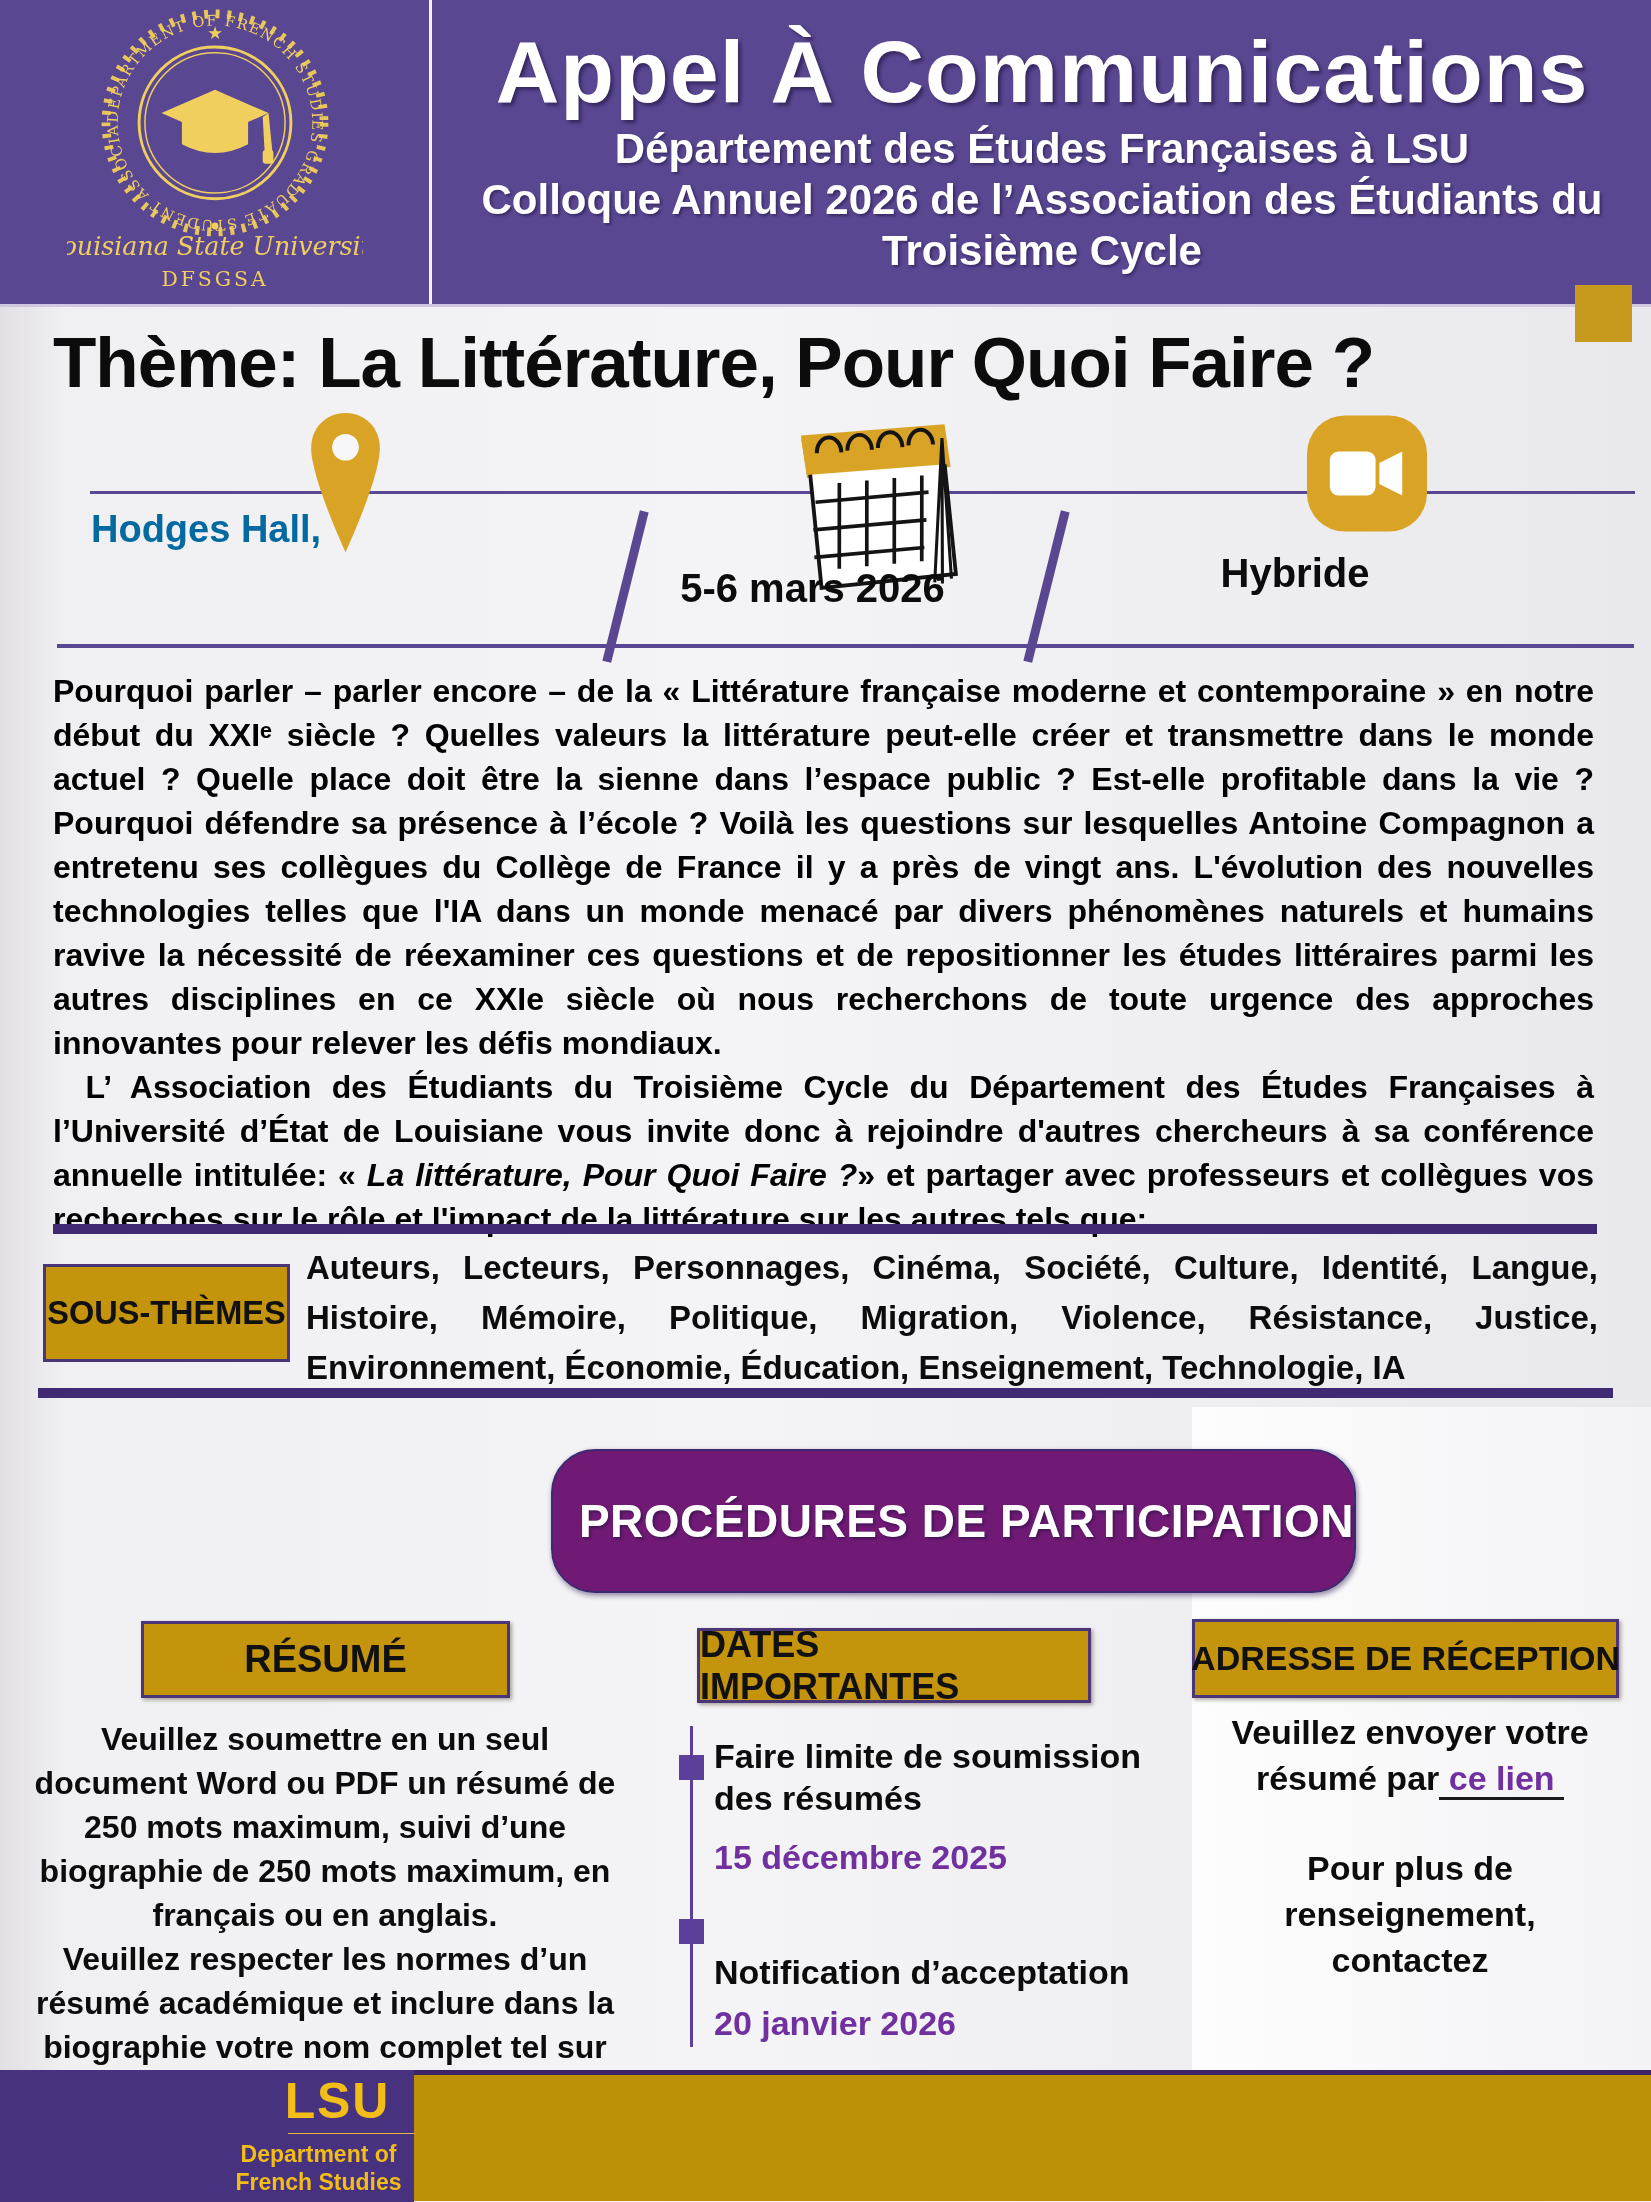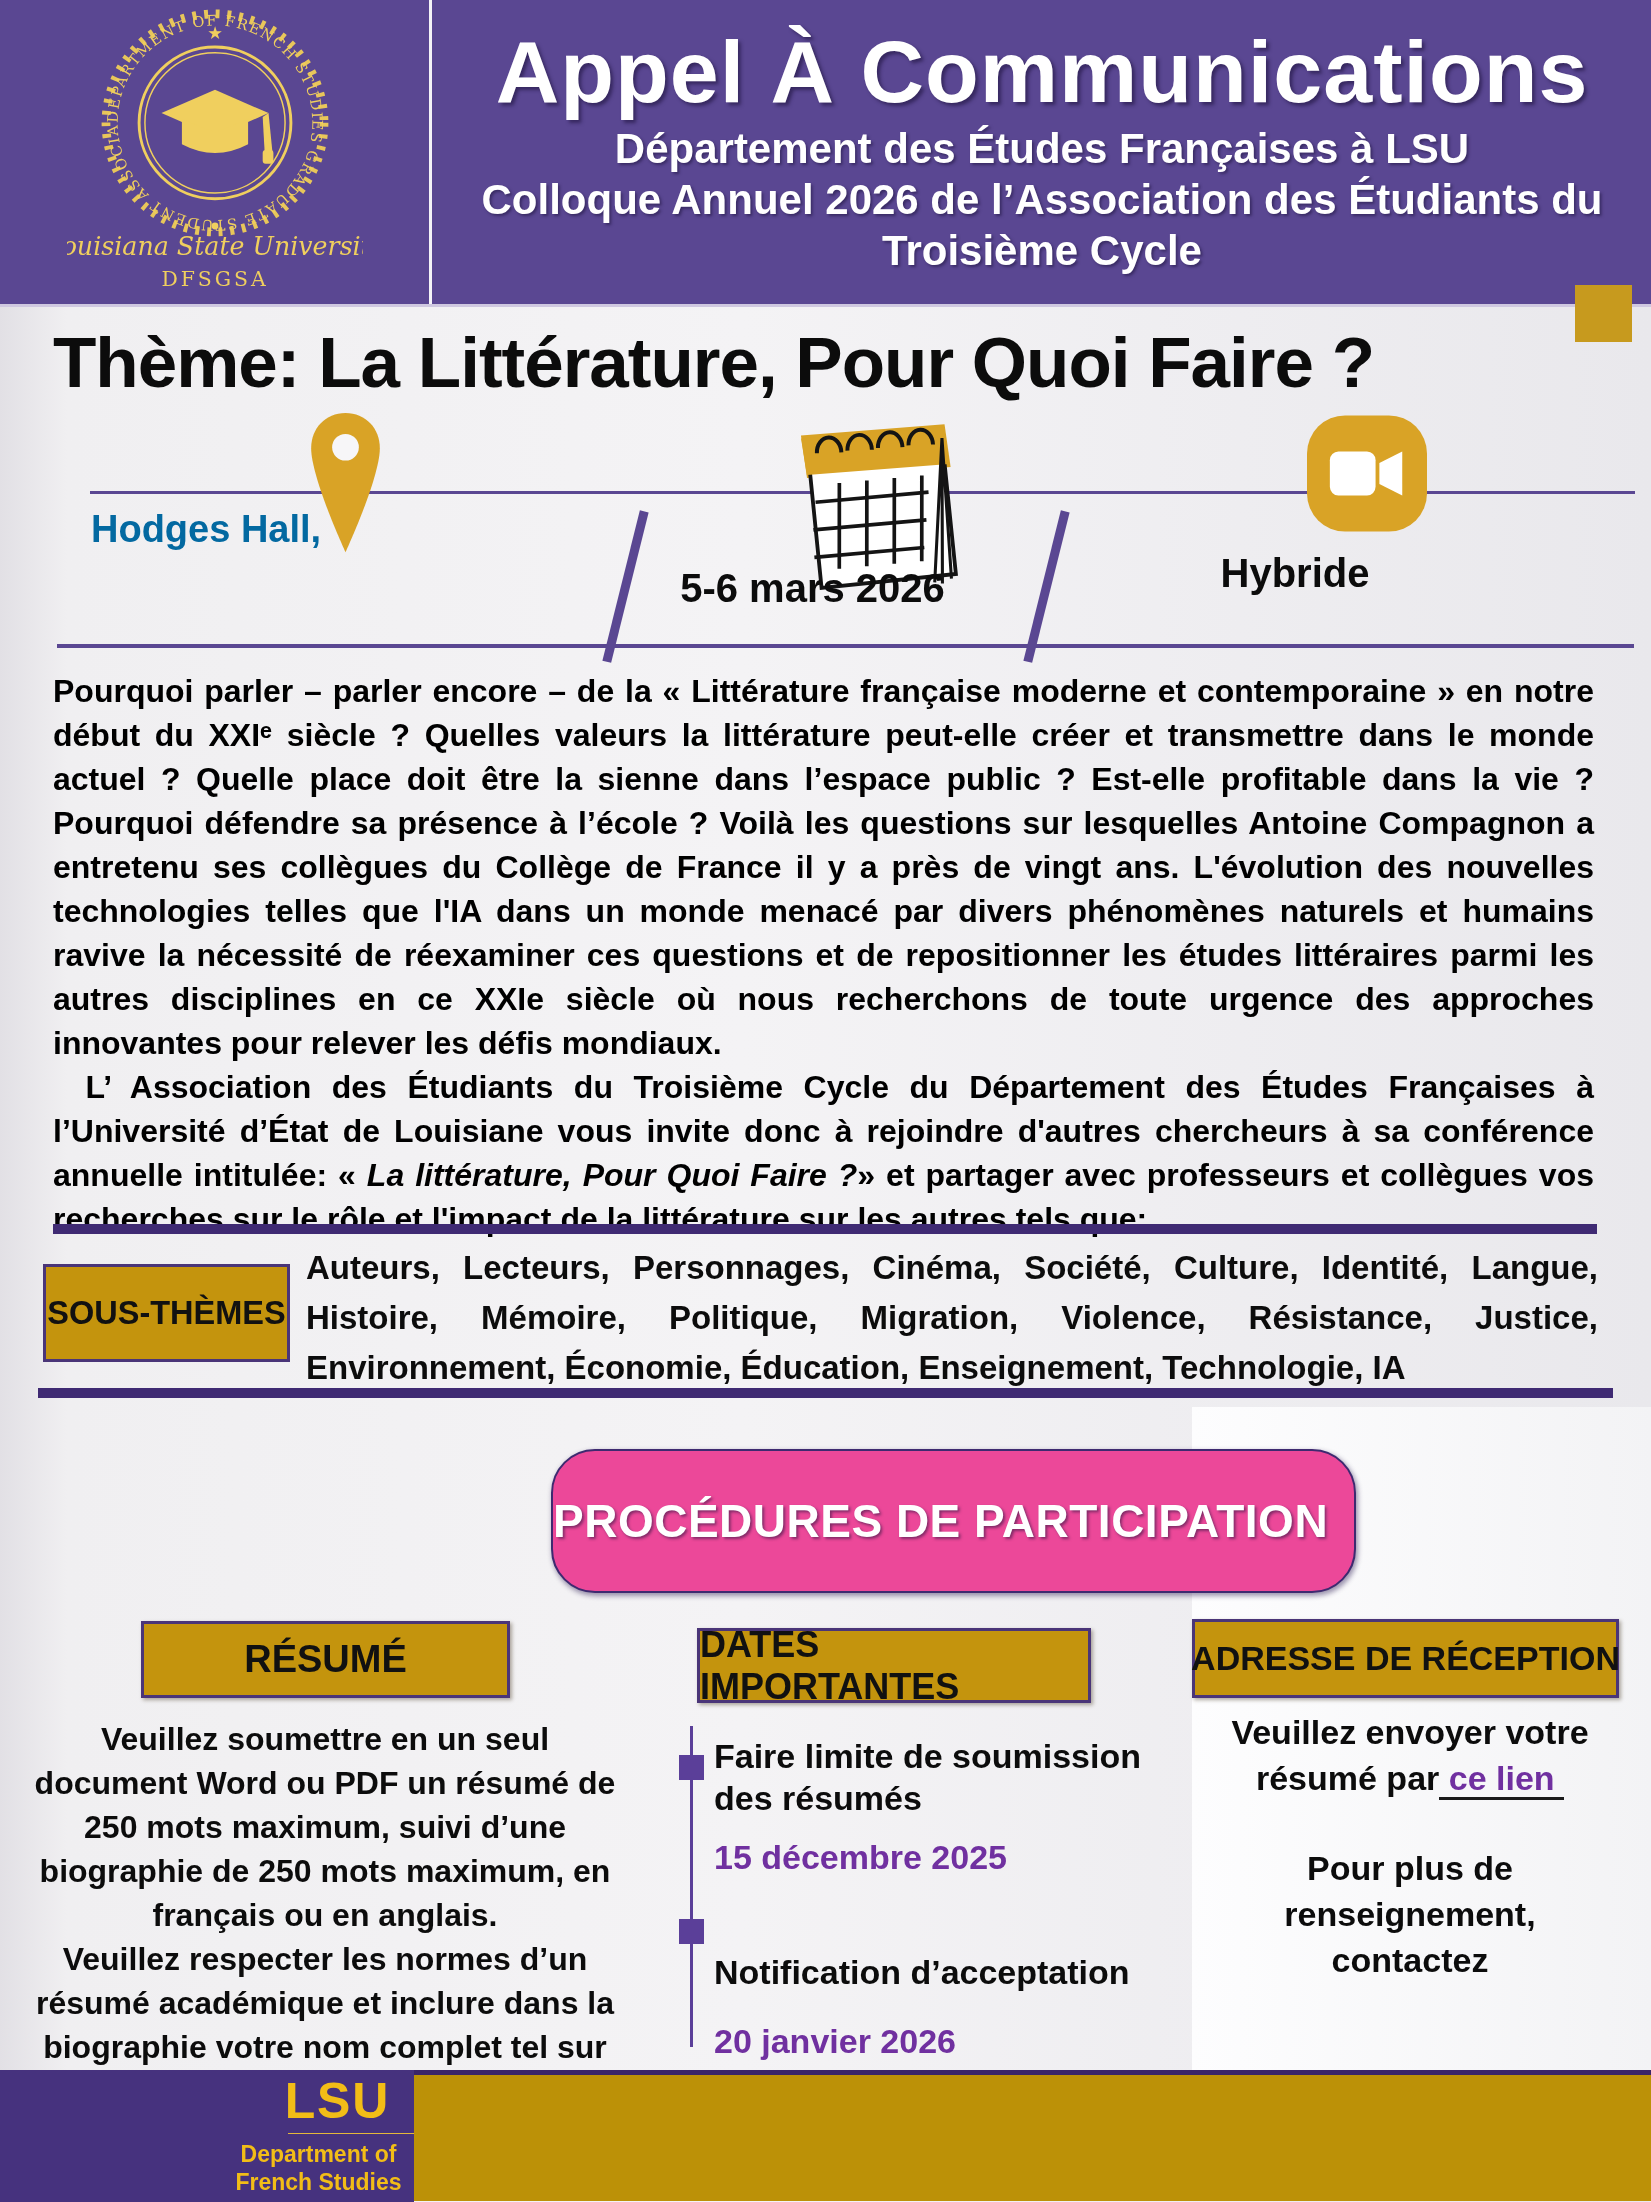--- a/index.html
+++ b/index.html
@@ -43,22 +43,22 @@
   
   .ruleA{left:53px;top:1224px;width:1544px;height:9.6px;background:#3f2a73;}
   .ruleB{left:38px;top:1388px;width:1575px;height:9.6px;background:#3f2a73;}
   .sous-box{left:43px;top:1264px;width:241px;height:92px;background:#c4940d;border:3.8px solid #4a3578;
             display:flex;align-items:center;justify-content:center;font-size:32.5px;font-weight:bold;color:#111;}
   .themes-text{left:306px;top:1243px;width:1292px;font-size:33px;font-weight:bold;color:#0c0c0c;
                line-height:50px;text-align:justify;}
   
   .white-panel{left:1192px;top:1407px;width:460px;height:663px;
                background:linear-gradient(90deg,#fdfdfe,#f3f3f5);}
-  .proc-box{left:551px;top:1449px;width:801px;height:140px;background:#ec4899;border:2.9px solid #3e2a70;
-            border-radius:44px;display:flex;align-items:center;justify-content:flex-start;
+  .proc-box{left:551px;top:1449px;width:801px;height:140px;background:#701a75;border:2.9px solid #3e2a70;
+            border-radius:44px;display:flex;align-items:center;justify-content:flex-end;
             box-shadow:1.9px 2.9px 5.7px rgba(40,25,80,.45);}
   .proc-title{color:#fff;font-size:46px;font-weight:bold;letter-spacing:0.5px;
               text-shadow:1.9px 1.9px 2.9px rgba(25,15,55,.5);}
   .col-head{background:#c4940d;border:3.8px solid #4a3578;display:flex;align-items:center;
             justify-content:center;font-weight:bold;color:#111;box-shadow:1.9px 1.9px 3.8px rgba(60,45,20,.4);}
   .head-resume{left:141px;top:1621px;width:363px;height:71px;font-size:38px;}
   .head-dates{left:697px;top:1628px;width:388px;height:69px;font-size:36px;}
   .head-addr{left:1192px;top:1619px;width:421px;height:73px;font-size:34px;white-space:nowrap;}
   
   .resume-text{left:24px;top:1717px;width:602px;text-align:center;font-size:32px;font-weight:bold;
@@ -66,21 +66,21 @@
   .resume-text p{margin:0;}
   .dates-line{left:690px;top:1726px;width:2.9px;height:321px;background:#5b3f99;}
   .date-bullet{width:25px;height:25px;background:#5b3f99;}
   .bullet1{left:679px;top:1755px;}
   .bullet2{left:679px;top:1919px;}
   .dates-col{left:714px;top:1735px;width:459px;font-weight:bold;}
   .dates-label{font-size:34px;color:#0c0c0c;line-height:42px;}
   .dates-value{font-size:34px;color:#7030a0;line-height:42px;}
   .dv1{margin-top:17px;}
   .dl2{margin-top:73px;}
-  .dv2{margin-top:27px;}
+  .dv2{margin-top:9px;}
   .addr-col{left:1190px;top:1709px;width:440px;text-align:center;font-size:34px;font-weight:bold;
             color:#0c0c0c;line-height:46px;}
   .addr-link{color:#7030a0;border-bottom:3.8px solid #1a1a1a;white-space:pre;}
   .addr-p2{margin-top:44px;}
   .addr-email{color:#7030a0;}
   
   .footer{left:0;top:2070px;width:1652px;height:132px;display:flex;}
   .footer-purple{width:414px;height:132px;background:#46327e;display:flex;flex-direction:column;
                  align-items:flex-end;justify-content:center;}
   .footer-gold{flex:1;height:126px;background:#bc9107;border-top:5.7px solid #3a2569;}

